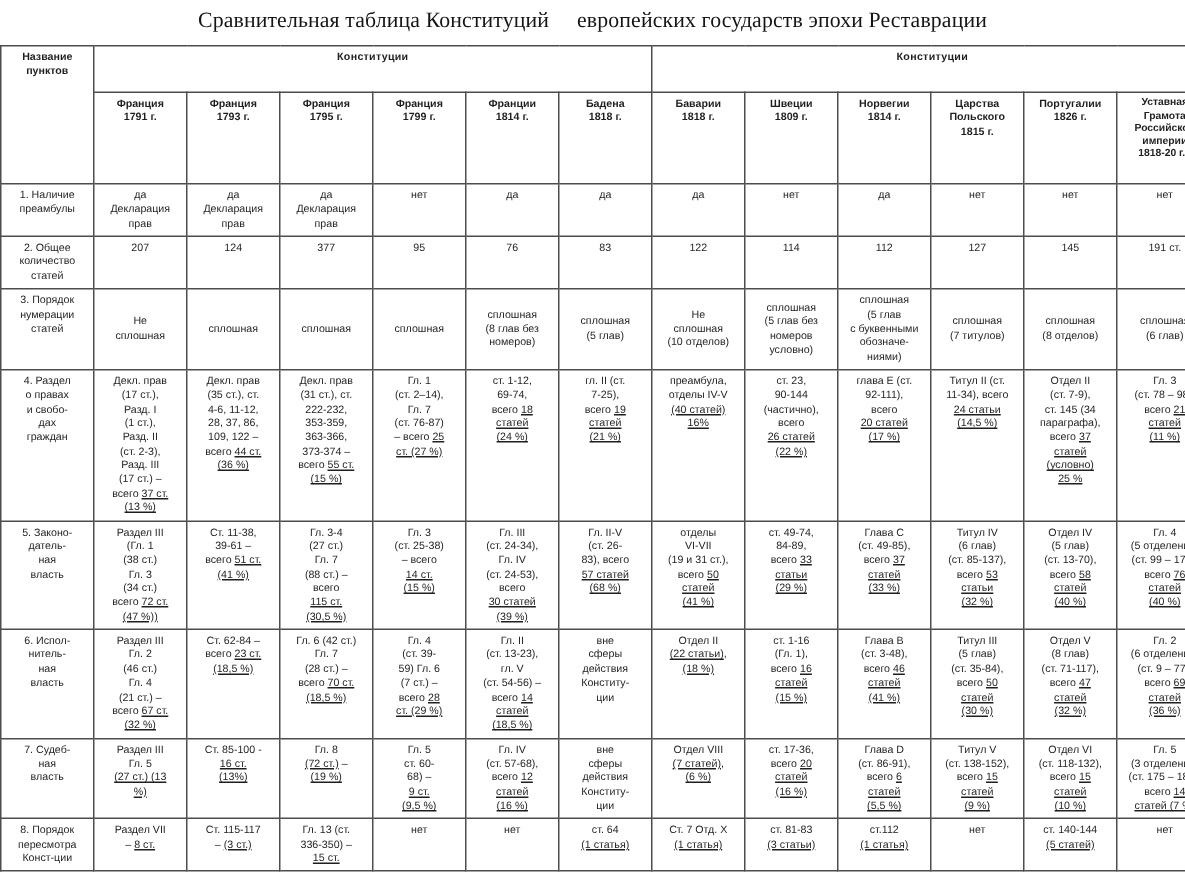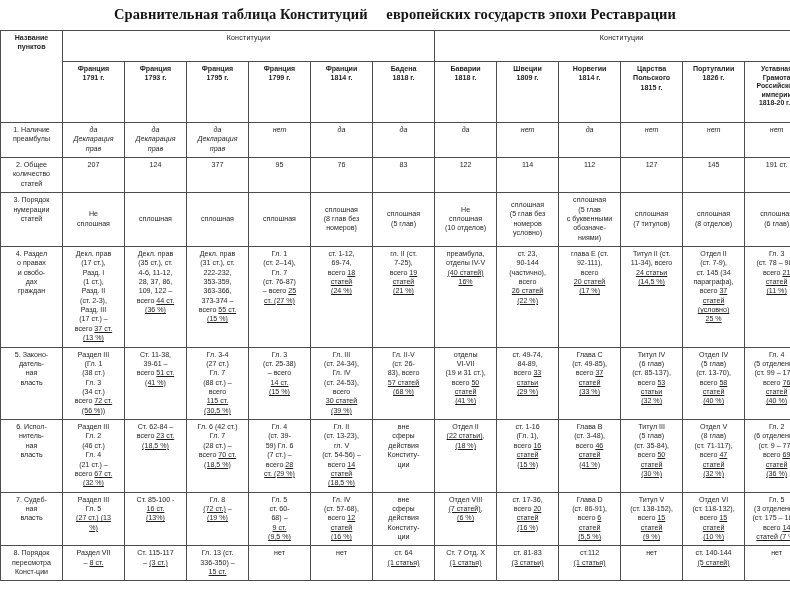--- a/index.html
+++ b/index.html
@@ -21,21 +21,21 @@
     position: relative;
     width: 790px;
     height: 594px;
     box-sizing: border-box;
     padding: 0;
   }
 
   .doc-title {
     font-family: "Liberation Serif", "DejaVu Serif", serif;
     font-size: 14.5px;
-    font-weight: bold;
+    font-weight: normal;
     text-align: center;
     letter-spacing: 0.1px;
     padding: 6px 0 7px 0;
     color: #151515;
     white-space: pre;
   }
 
   table.grid {
     border-collapse: collapse;
     table-layout: fixed;
@@ -51,21 +51,21 @@
     font-size: 7.1px;
     line-height: 1.32;
     color: #1f1f1f;
     word-wrap: break-word;
     overflow: hidden;
   }
 
   
   th.group-head {
     font-size: 8px;
-    font-weight: normal;
+    font-weight: bold;
     vertical-align: middle;
     height: 24px;
     padding: 2px;
     letter-spacing: 0.2px;
   }
   th.corner-head {
     font-size: 8.4px;
     font-weight: bold;
     vertical-align: middle;
     text-align: left;
@@ -106,21 +106,20 @@
   td.num {
     font-size: 8.2px;
     vertical-align: middle;
     padding-top: 0;
   }
   td.yesno {
     font-size: 7.4px;
     vertical-align: top;
     padding-top: 5px;
     line-height: 1.35;
-    font-style: italic;
   }
 
   
   col.c0  { width: 62px; }
   col.cN  { width: 62px; }
   col.cL  { width: 64px; }
 </style>
 </head>
 <body>
 
@@ -221,21 +220,21 @@
           <td class="cell">гл. II (ст.<br>7-25),<br>всего <u>19</u><br><u>статей</u><br><u>(21 %)</u></td>
           <td class="cell">преамбула,<br>отделы IV-V<br><u>(40 статей)</u><br><u>16%</u></td>
           <td class="cell">ст. 23,<br>90-144<br>(частично),<br>всего<br><u>26 статей</u><br><u>(22 %)</u></td>
           <td class="cell">глава Е (ст.<br>92-111),<br>всего<br><u>20 статей</u><br><u>(17 %)</u></td>
           <td class="cell">Титул II (ст.<br>11-34), всего<br><u>24 статьи</u><br><u>(14,5 %)</u></td>
           <td class="cell">Отдел II<br>(ст. 7-9),<br>ст. 145 (34<br>параграфа),<br>всего <u>37</u><br><u>статей</u><br><u>(условно)</u><br><u>25 %</u></td>
           <td class="cell">Гл. 3<br>(ст. 78 – 98),<br>всего <u>21</u><br><u>статей</u><br><u>(11 %)</u></td>
         </tr>
         <tr>
           <td class="rowhead">5. Законо-<br>датель-<br>ная<br>власть</td>
-          <td class="cell">Раздел III<br>(Гл. 1<br>(38 ст.)<br>Гл. 3<br>(34 ст.)<br>всего <u>72 ст.</u><br><u>(56 %))</u></td>
+          <td class="cell">Раздел III<br>(Гл. 1<br>(38 ст.)<br>Гл. 3<br>(34 ст.)<br>всего <u>72 ст.</u><br><u>(47 %))</u></td>
           <td class="cell">Ст. 11-38,<br>39-61 –<br>всего <u>51 ст.</u><br><u>(41 %)</u></td>
           <td class="cell">Гл. 3-4<br>(27 ст.)<br>Гл. 7<br>(88 ст.) –<br>всего<br><u>115 ст.</u><br><u>(30,5 %)</u></td>
           <td class="cell">Гл. 3<br>(ст. 25-38)<br>– всего<br><u>14 ст.</u><br><u>(15 %)</u></td>
           <td class="cell">Гл. III<br>(ст. 24-34),<br>Гл. IV<br>(ст. 24-53),<br>всего<br><u>30 статей</u><br><u>(39 %)</u></td>
           <td class="cell">Гл. II-V<br>(ст. 26-<br>83), всего<br><u>57 статей</u><br><u>(68 %)</u></td>
           <td class="cell">отделы<br>VI-VII<br>(19 и 31 ст.),<br>всего <u>50</u><br><u>статей</u><br><u>(41 %)</u></td>
           <td class="cell">ст. 49-74,<br>84-89,<br>всего <u>33</u><br><u>статьи</u><br><u>(29 %)</u></td>
           <td class="cell">Глава С<br>(ст. 49-85),<br>всего <u>37</u><br><u>статей</u><br><u>(33 %)</u></td>
           <td class="cell">Титул IV<br>(6 глав)<br>(ст. 85-137),<br>всего <u>53</u><br><u>статьи</u><br><u>(32 %)</u></td>
           <td class="cell">Отдел IV<br>(5 глав)<br>(ст. 13-70),<br>всего <u>58</u><br><u>статей</u><br><u>(40 %)</u></td>

